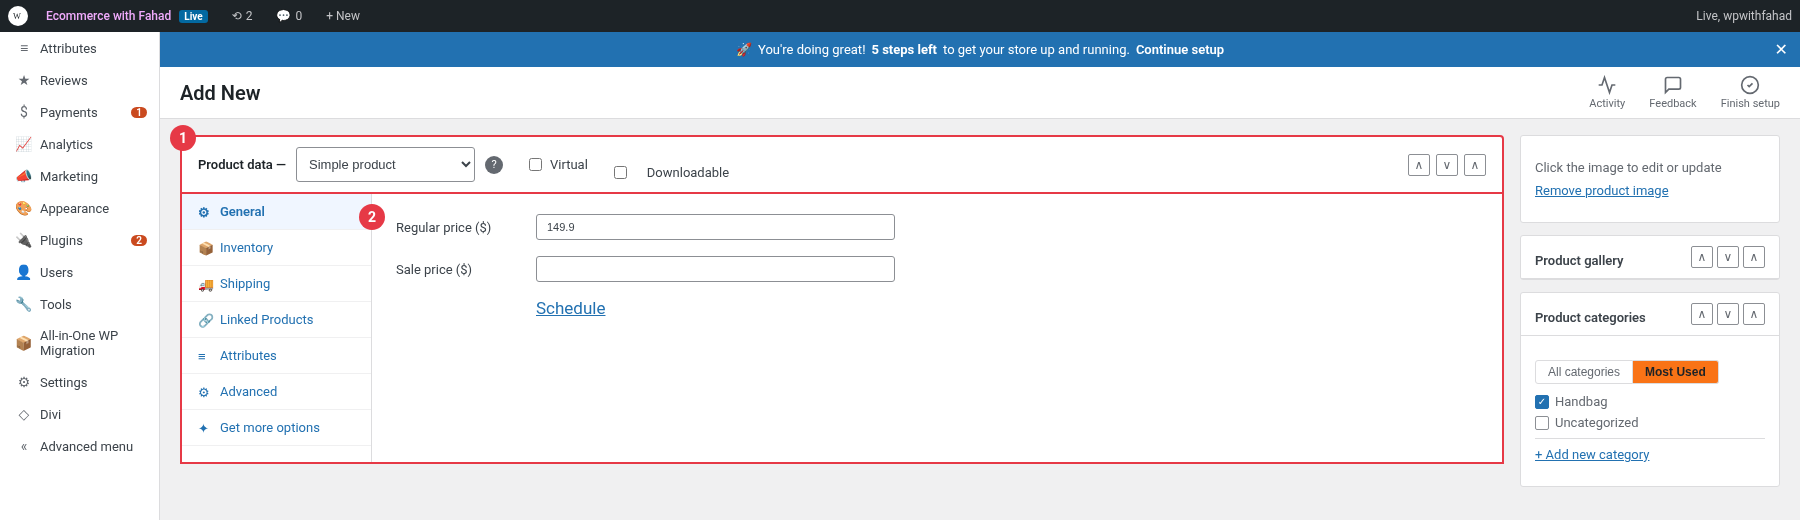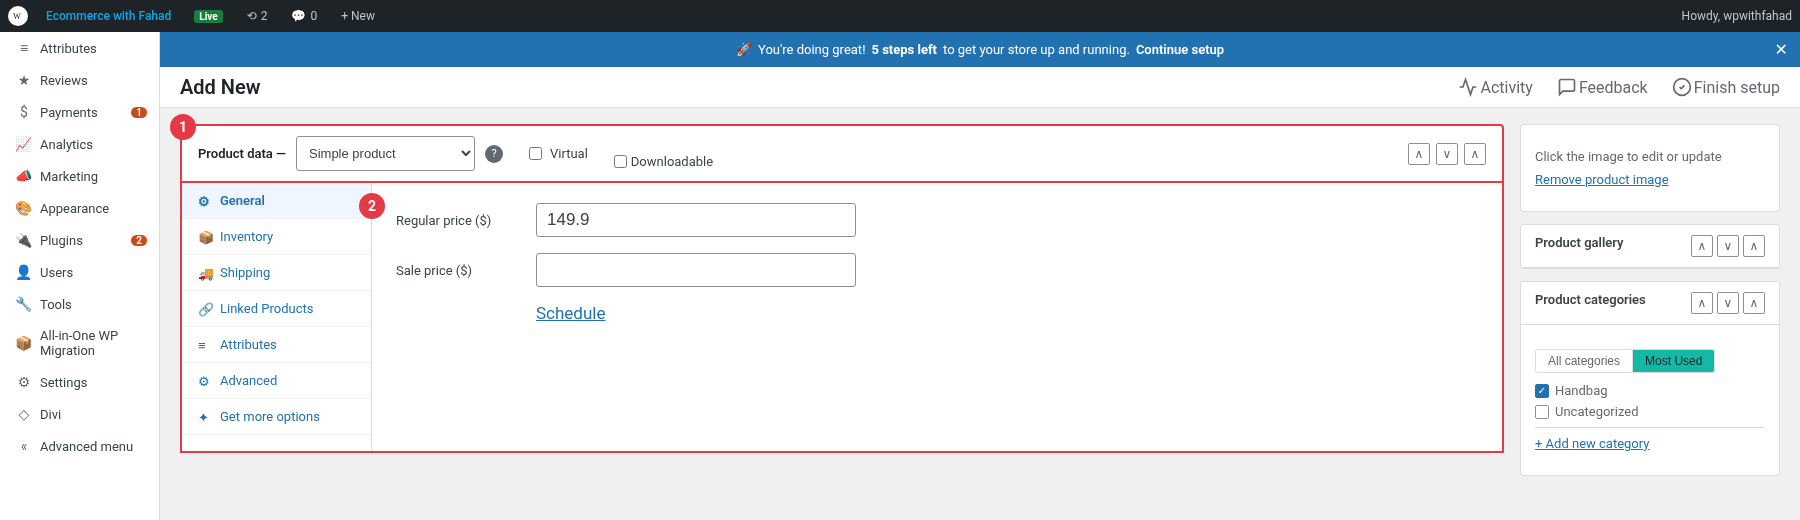--- a/index.html
+++ b/index.html
@@ -13,23 +13,23 @@
       display: flex;
       align-items: center;
       padding: 0 8px;
       gap: 12px;
       font-size: 12px;
       position: relative;
     }
     .admin-bar-logo { width: 20px; height: 20px; background: #fff; border-radius: 50%; display: flex; align-items: center; justify-content: center; }
     .admin-bar-logo svg { width: 14px; height: 14px; }
     .admin-bar-item { color: #c3c4c7; cursor: pointer; display: flex; align-items: center; gap: 4px; padding: 0 6px; height: 32px; }
-    .admin-bar-site { color: #0ea5e9; font-weight: 500; }
+    .admin-bar-site { color: #f0abfc; font-weight: 500; }
     .admin-bar-right { margin-left: auto; color: #c3c4c7; }
-    .live-badge { background: #15803d; color: #fff; border-radius: 3px; padding: 1px 5px; font-size: 10px; font-weight: 700; margin-left: 19px; }
+    .live-badge { background: #0369a1; color: #fff; border-radius: 3px; padding: 1px 5px; font-size: 10px; font-weight: 700; margin-left: 4px; }
 
     
     .layout { display: flex; height: calc(520px - 32px); }
 
     
     .sidebar { width: 160px; background: #fff; border-right: 1px solid #dcdcde; flex-shrink: 0; overflow-y: auto; }
     .sidebar-item { display: flex; align-items: center; gap: 8px; padding: 8px 12px; cursor: pointer; color: #3c434a; font-size: 13px; border-left: 4px solid transparent; }
     .sidebar-item .icon { width: 16px; height: 16px; display: inline-flex; align-items: center; justify-content: center; color: #646970; font-size: 14px; flex-shrink: 0; }
     .sidebar-badge { background: #ca4a1f; color: #fff; border-radius: 9px; padding: 0 5px; font-size: 10px; font-weight: 600; margin-left: auto; }
 
@@ -38,67 +38,67 @@
 
     
     .banner { background: #2271b1; color: #fff; text-align: center; padding: 10px; font-size: 13px; display: flex; align-items: center; justify-content: center; gap: 6px; position: relative; }
     .banner a { color: #fff; font-weight: 600; }
     .banner-close { position: absolute; right: 12px; cursor: pointer; font-size: 16px; color: #fff; }
 
     
     .topbar { background: #fff; border-bottom: 1px solid #dcdcde; padding: 8px 20px; display: flex; align-items: center; justify-content: space-between; }
     .topbar-title { font-size: 20px; font-weight: 600; color: #1d2327; }
     .topbar-actions { display: flex; gap: 24px; align-items: center; }
-    .topbar-action { display: flex; flex-direction: row; align-items: center; gap: 2px; cursor: pointer; color: #646970; font-size: 16px; }
+    .topbar-action { display: flex; flex-direction: column; align-items: center; gap: 2px; cursor: pointer; color: #646970; font-size: 11px; }
     .topbar-action svg { width: 20px; height: 20px; }
 
     
     .content-area { padding: 16px 20px; display: flex; gap: 16px; }
 
     
     .product-data { flex: 1; }
     .product-data-header { border: 2px solid #e63946; border-radius: 4px 4px 0 0; background: #fff; padding: 10px 16px; display: flex; align-items: center; gap: 10px; position: relative; }
     .red-badge { background: #e63946; color: #fff; border-radius: 50%; width: 26px; height: 26px; display: flex; align-items: center; justify-content: center; font-size: 14px; font-weight: 700; position: absolute; top: -13px; left: -13px; }
     .product-data-label { font-weight: 600; color: #1d2327; }
     .product-type-select { border: 1px solid #8c8f94; border-radius: 3px; padding: 8px 8px; font-size: 13px; color: #3c434a; background: #fff; cursor: pointer; }
     .help-icon { width: 18px; height: 18px; background: #646970; color: #fff; border-radius: 50%; display: inline-flex; align-items: center; justify-content: center; font-size: 11px; cursor: pointer; }
     .virtual-check { display: flex; align-items: center; gap: 8px; margin-left: 16px; }
-    .downloadable-check { display: flex; align-items: center; gap: 4px; margin-left: 16px; margin-top: 16px; }
+    .downloadable-check { display: flex; align-items: center; gap: 20px; margin-left: 16px; margin-top: 16px; }
     .header-right { margin-left: auto; display: flex; gap: 6px; }
     .arr-btn { background: #fff; border: 1px solid #8c8f94; border-radius: 2px; width: 22px; height: 22px; display: flex; align-items: center; justify-content: center; cursor: pointer; font-size: 12px; color: #646970; }
 
     
     .product-data-body { border: 2px solid #e63946; border-top: none; display: flex; min-height: 270px; background: #fff; }
 
     
     .sub-nav { width: 190px; border-right: 1px solid #dcdcde; flex-shrink: 0; }
     .sub-nav-item { display: flex; align-items: center; gap: 8px; padding: 10px 16px; cursor: pointer; color: #2271b1; font-size: 13px; border-bottom: 1px solid #f0f0f1; }
     .sub-nav-item.active { background: #f0f6ff; font-weight: 600; }
     .sub-nav-icon { width: 14px; height: 14px; flex-shrink: 0; }
 
     
     .panel-content { flex: 1; padding: 20px 24px; position: relative; }
     .panel-badge { background: #e63946; color: #fff; border-radius: 50%; width: 26px; height: 26px; display: flex; align-items: center; justify-content: center; font-size: 14px; font-weight: 700; position: absolute; top: 0; left: -13px; }
     .form-row { display: flex; align-items: center; margin-bottom: 16px; }
     .form-label { width: 140px; font-size: 13px; color: #3c434a; }
-    .form-input { width: 320px; padding: 6px 10px; border: 1px solid #8c8f94; border-radius: 3px; font-size: 17px; color: #3c434a; }
+    .form-input { width: 359px; padding: 6px 10px; border: 1px solid #8c8f94; border-radius: 3px; font-size: 11px; color: #3c434a; }
     .schedule-link { color: #2271b1; text-decoration: underline; cursor: pointer; font-size: 17px; margin-left: 140px; }
 
     
     .right-sidebar { width: 260px; flex-shrink: 0; }
     .right-panel { background: #fff; border: 1px solid #dcdcde; border-radius: 3px; margin-bottom: 12px; }
-    .right-panel-header { padding: 10px 14px; border-bottom: 1px solid #dcdcde; display: flex; align-items: flex-start; justify-content: space-between; font-weight: 600; font-size: 13px; }
+    .right-panel-header { padding: 10px 14px; border-bottom: 1px solid #dcdcde; display: flex; align-items: flex-end; justify-content: space-between; font-weight: 600; font-size: 13px; }
     .right-panel-header-actions { display: flex; gap: 4px; }
     .right-panel-body { padding: 24px 14px; font-size: 13px; color: #646970; }
     .panel-link { color: #2271b1; text-decoration: underline; cursor: pointer; font-size: 13px; }
     .category-tabs { display: flex; gap: 0; margin-bottom: 10px; }
     .cat-tab { padding: 4px 12px; border: 1px solid #dcdcde; cursor: pointer; font-size: 12px; color: #646970; background: #fff; }
     .cat-tab:first-child { border-radius: 3px 0 0 3px; }
     .cat-tab:last-child { border-radius: 0 3px 3px 0; border-left: none; }
-    .cat-tab.active { background: #14b8a6; color: #1d2327; font-weight: 400; }
+    .cat-tab.active { background: #f97316; color: #1d2327; font-weight: 700; }
     .category-item { display: flex; align-items: center; gap: 6px; margin-bottom: 6px; font-size: 13px; }
     .checkbox { width: 14px; height: 14px; border: 1px solid #8c8f94; border-radius: 2px; display: inline-flex; align-items: center; justify-content: center; flex-shrink: 0; }
     .checkbox.checked { background: #2271b1; border-color: #2271b1; color: #fff; font-size: 10px; }
     .add-cat-link { color: #2271b1; text-decoration: underline; cursor: pointer; font-size: 13px; }
 
     
     .section-divider { height: 1px; background: #dcdcde; margin: 8px 0; }
   </style>
 </head>
 <body>
@@ -119,21 +119,21 @@
     <span>2</span>
   </div>
   <div class="admin-bar-item">
     <span>💬</span>
     <span>0</span>
   </div>
   <div class="admin-bar-item">
     <span>+ New</span>
   </div>
   <div class="admin-bar-right">
-    <span>Howdy, wpwithfahad</span>
+    <span>Live, wpwithfahad</span>
   </div>
 </div>
 
 <div class="layout">
 
   <div class="sidebar">
     <div class="sidebar-item">
       <span class="icon">≡</span>
       <span>Attributes</span>
     </div>

